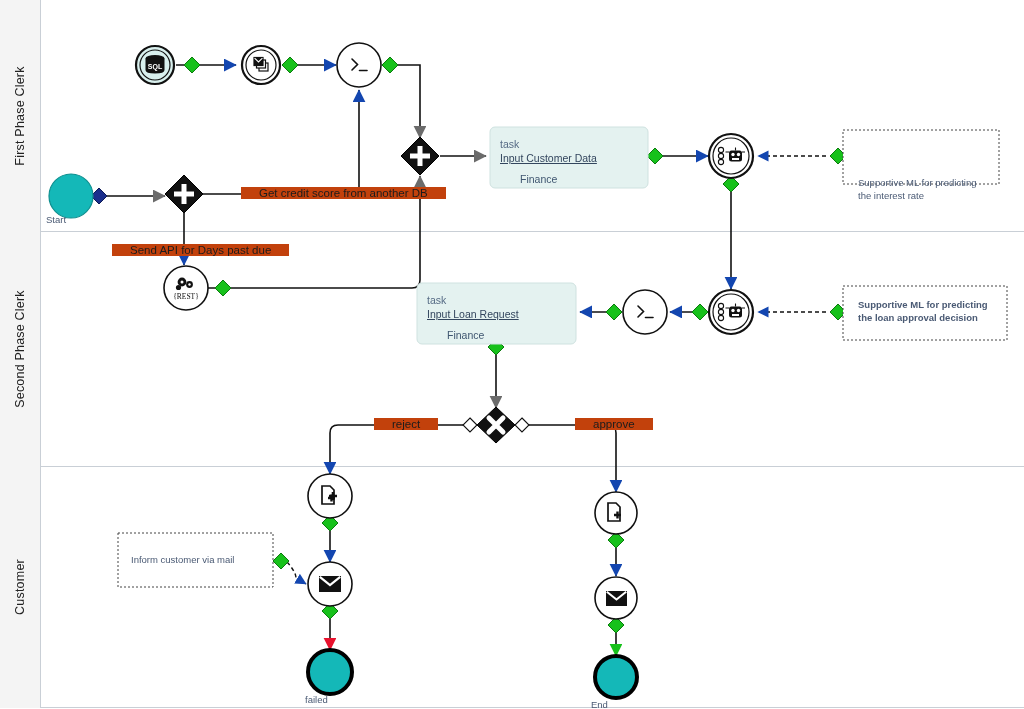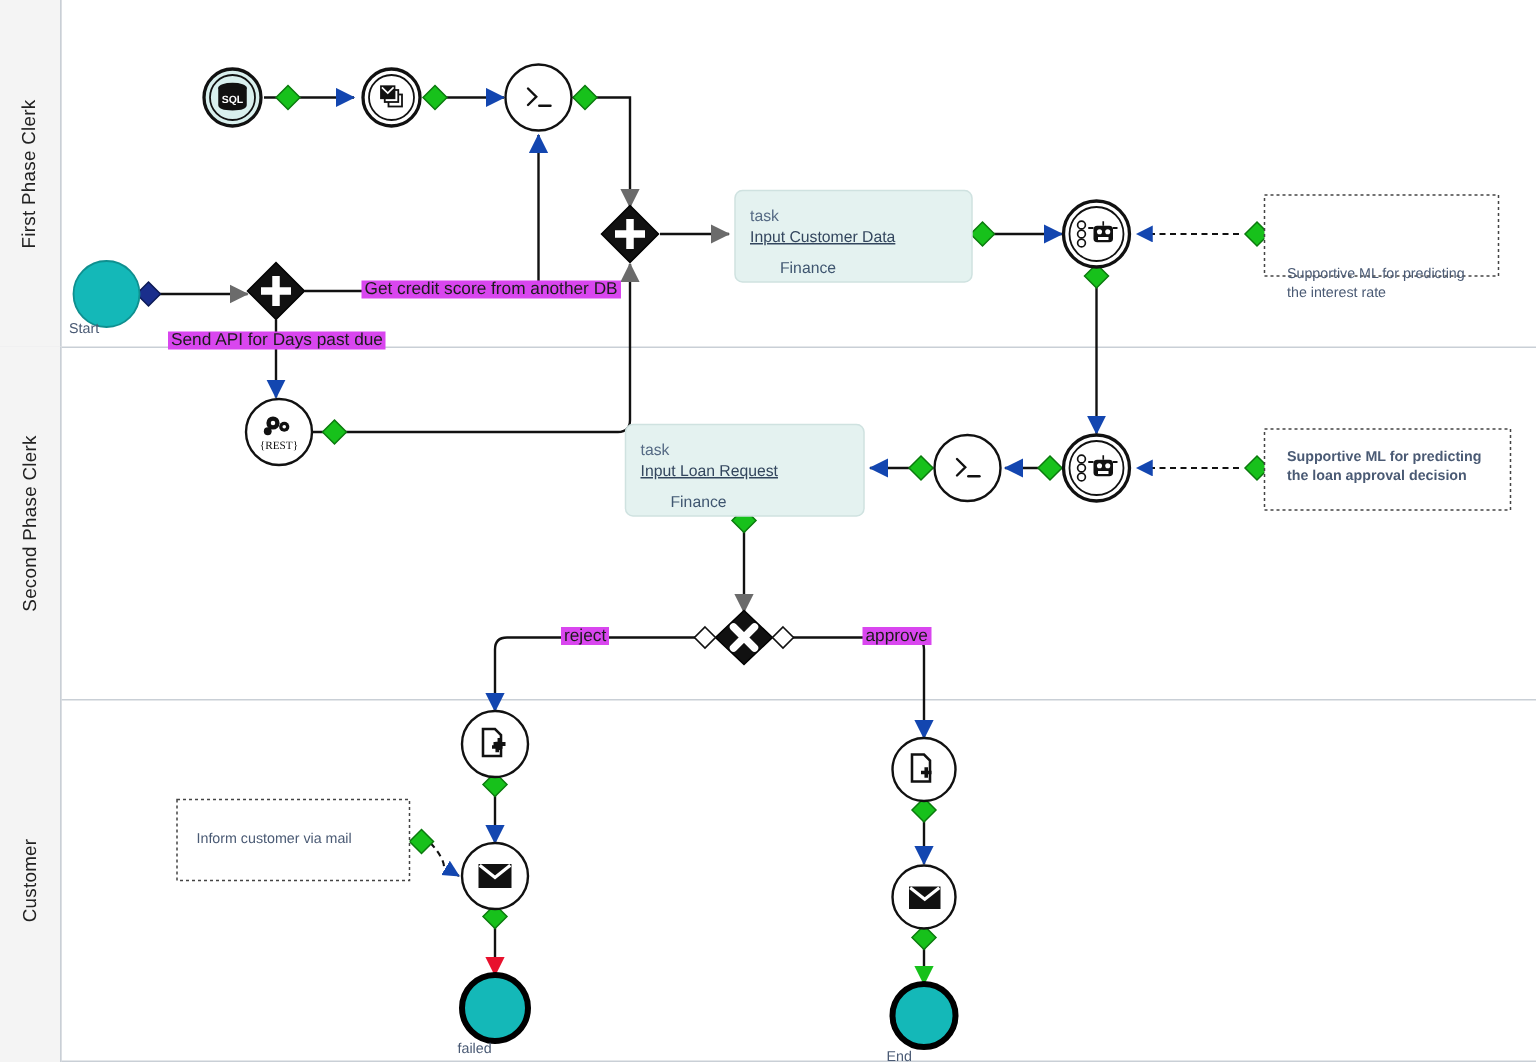--- a/index.html
+++ b/index.html
@@ -41,22 +41,22 @@
     font-size:9.5px;
     color:#4a5a74;
     line-height:13px;
     width:150px;
   }
 
   .edgelabel{
     position:absolute;
     font-size:11.5px;
     color:#1c1c1c;
-    background:#d946ef;
-    padding:0 2px;
+    background:#c2410c;
+    padding:0 18px;
     white-space:nowrap;
   }
   .evlabel{
     position:absolute;
     font-size:9.5px;
     color:#4a5a74;
     white-space:nowrap;
     text-align:left;
   }
 </style>
@@ -334,21 +334,21 @@
     <div class="t-kind">task</div>
     <div class="t-name">Input Loan Request</div>
     <div class="t-group" style="margin-top:7px;">Finance</div>
   </div>
 
   <div class="annbox-text" style="left:858px;top:142px;width:132px;margin-top:34px;">Supportive ML for predicting the interest rate</div>
   <div class="annbox-text" style="left:858px;top:298px;width:142px;font-weight:bold;">Supportive ML for predicting the loan approval decision</div>
   <div class="annbox-text" style="left:131px;top:553px;width:135px;">Inform customer via mail</div>
 
   <div class="edgelabel" style="left:241px;top:187px;">Get credit score from another DB</div>
-  <div class="edgelabel" style="left:112px;top:221px;text-align:right;">Send API for Days past due</div>
+  <div class="edgelabel" style="left:112px;top:244px;text-align:right;">Send API for Days past due</div>
   <div class="edgelabel" style="left:374px;top:418px;">reject</div>
   <div class="edgelabel" style="left:575px;top:418px;">approve</div>
 
   <div class="evlabel" style="left:46px;top:214px;width:50px;">Start</div>
   <div class="evlabel" style="left:305px;top:694px;width:50px;">failed</div>
   <div class="evlabel" style="left:591px;top:699px;width:50px;">End</div>
 
 </div>
 
 </body></html>

